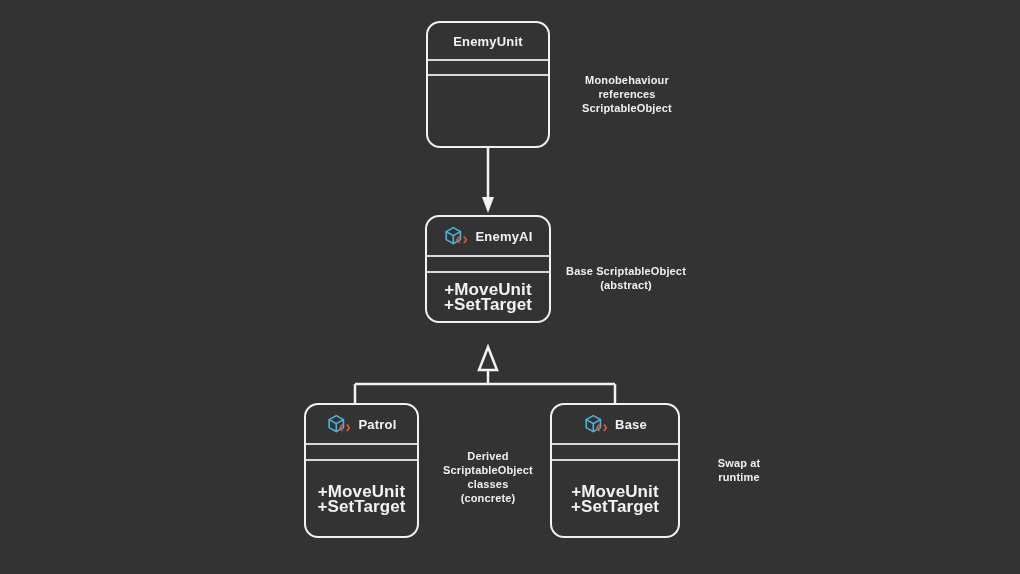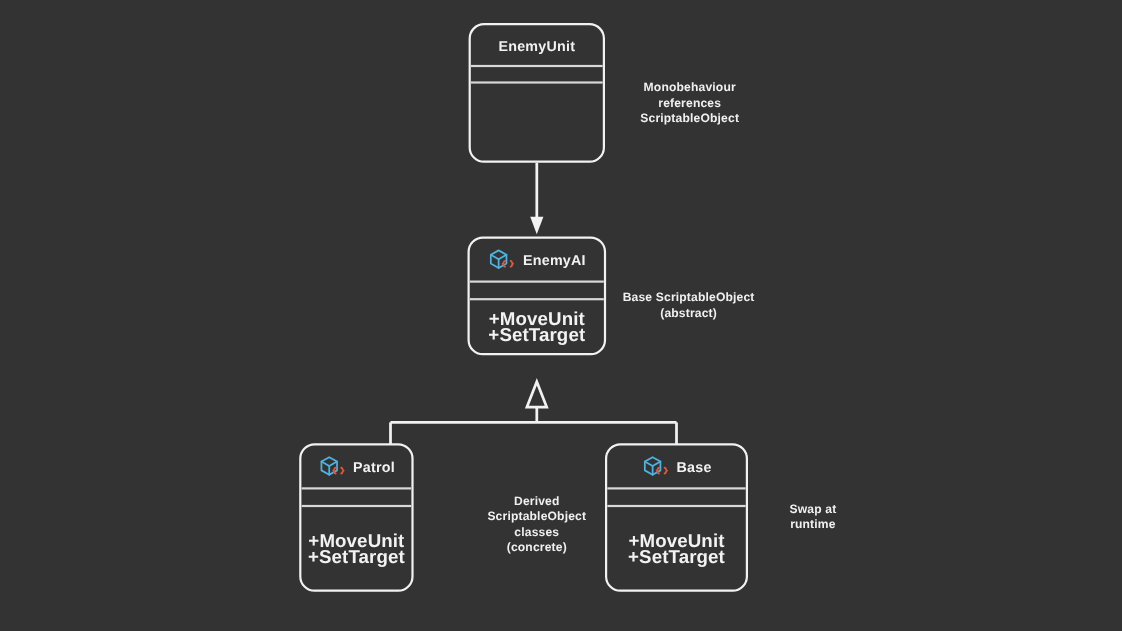--- a/index.html
+++ b/index.html
@@ -141,21 +141,21 @@
       </span>
       <span>EnemyAI</span>
     </div>
     <div class="uml-attrs" style="height:16px;"></div>
     <div class="uml-ops">
       <span class="op-line">+MoveUnit</span>
       <span class="op-line">+SetTarget</span>
     </div>
   </div>
 
-  <div class="uml-node" style="left:272px; top:403px; width:104px; height:135px;">
+  <div class="uml-node" style="left:304px; top:403px; width:115px; height:135px;">
     <div class="uml-title" style="height:40px;">
       <span class="so-icon">
         <svg viewBox="0 0 26 24" width="26" height="24">
           <g fill="none" stroke="#4cb4e0" stroke-width="1.6" stroke-linejoin="round" stroke-linecap="round">
             <polygon points="3.2,6.6 10.3,2.6 17.4,6.6 17.4,14.6 10.3,18.6 3.2,14.6"></polygon>
             <polyline points="3.2,6.6 10.3,10.6 17.4,6.6"></polyline>
             <line x1="10.3" y1="10.6" x2="10.3" y2="18.6"></line>
           </g>
           <g fill="none" stroke="#e2563c" stroke-width="1.7" stroke-linejoin="round" stroke-linecap="round">
             <path d="M16.1 12.2 c-1.5 0 -1.0 2.6 -2.2 2.6 c1.2 0 0.7 2.6 2.2 2.6"></path>

